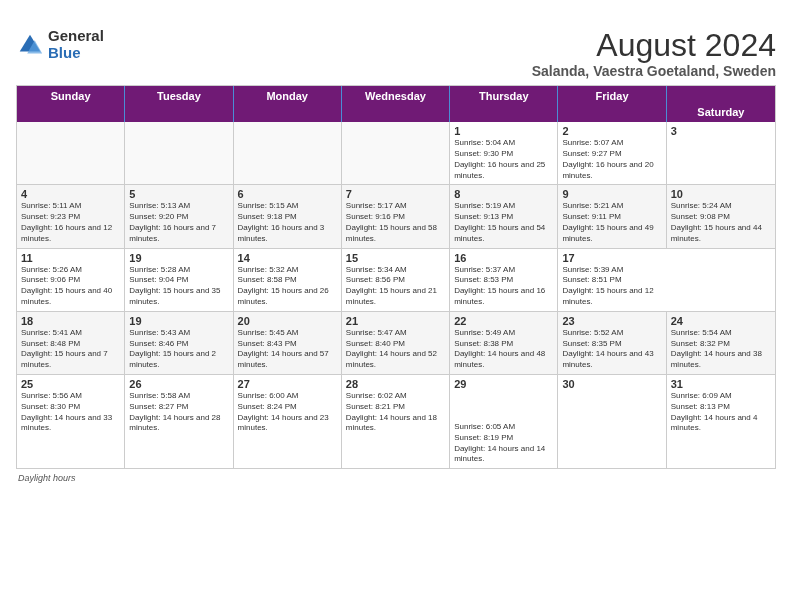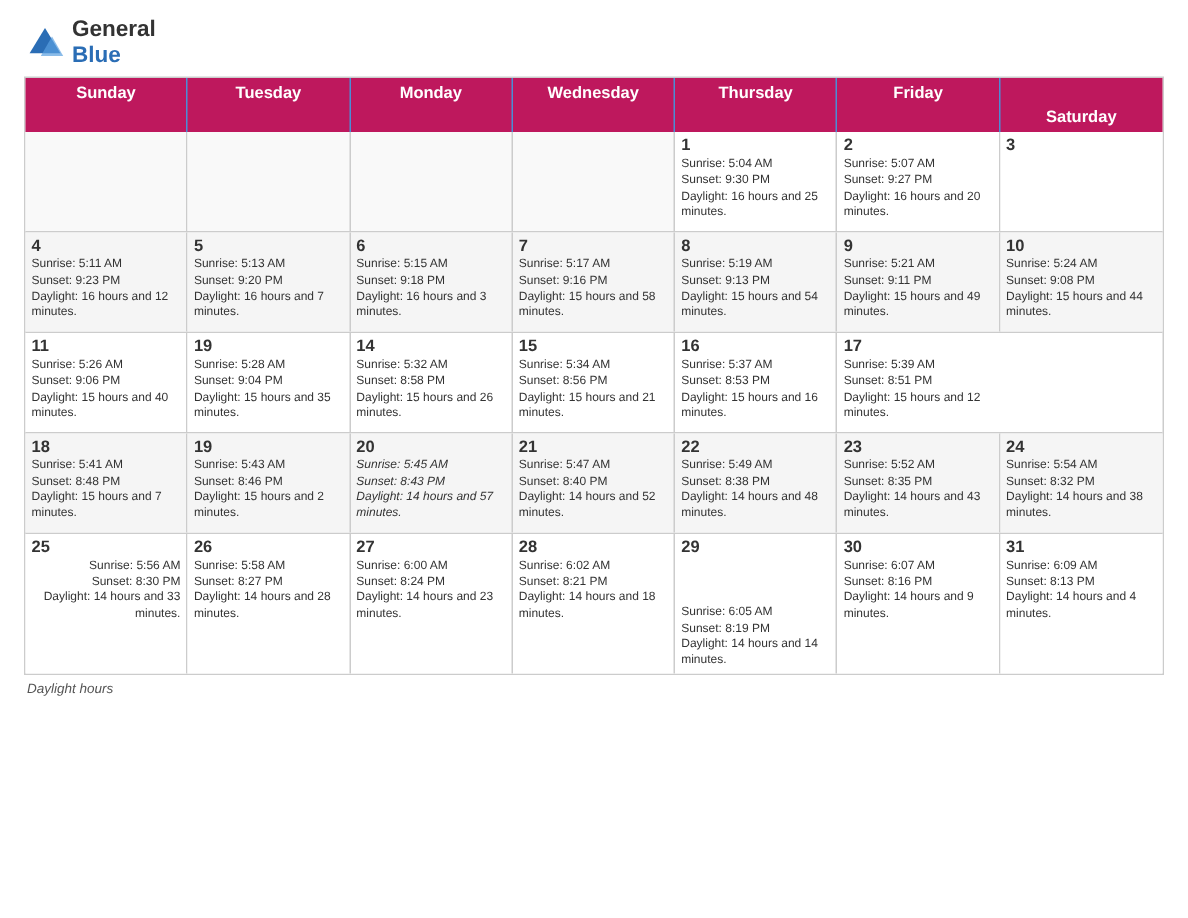--- a/index.html
+++ b/index.html
@@ -6,21 +6,21 @@
     body {
       font-family: Arial, sans-serif;
       background: #fff;
       width: 792px;
       height: 612px;
       overflow: hidden;
     }
     .page {
       width: 792px;
       height: 472px;
-      padding: 12px 16px 8px 16px;
+      padding: 28px 16px 8px 16px;
       display: flex;
       flex-direction: column;
     }
     .header {
       display: flex;
       justify-content: space-between;
       align-items: flex-start;
       margin-bottom: 6px;
     }
     .logo {
@@ -63,21 +63,21 @@
     }
     .calendar {
       flex: 1;
       display: flex;
       flex-direction: column;
       border: 1px solid #ccc;
     }
     .cal-header-row {
       display: grid;
       grid-template-columns: repeat(7, 1fr);
-      background: #be185d;
+      background: #701a75;
     }
     .cal-header-cell {
       color: #fff;
       font-size: 11px;
       font-weight: bold;
       text-align: center;
       padding: 4px 2px;
       border-right: 1px solid #4a8dd5;
     }
     .cal-header-cell:last-child { border-right: none; margin-top: 16px; }
@@ -133,20 +133,24 @@
   <div class="header">
     <div class="logo">
       <svg class="logo-icon" viewBox="0 0 30 30">
         <polygon points="15,4 26,22 4,22" fill="#2a6db5"></polygon>
         <polygon points="20,10 28,24 12,24" fill="#5aa0e0" opacity="0.7"></polygon>
       </svg>
       <div class="logo-text">
         <span class="logo-general">General</span>
         <span class="logo-blue">Blue</span>
       </div>
+    </div>
+    <div class="title-block">
+      <div class="main-title">August 2024</div>
+      <div class="subtitle">Salanda, Vaestra Goetaland, Sweden</div>
     </div>
   </div>
 
   <div class="calendar">
     <div class="cal-header-row">
     <div class="cal-header-cell">Sunday</div>
         <div class="cal-header-cell">Tuesday</div>
         <div class="cal-header-cell">Monday</div>
         <div class="cal-header-cell">Wednesday</div>
         <div class="cal-header-cell">Thursday</div>
@@ -265,21 +269,21 @@
 Daylight: 15 hours and 7 minutes.</div>
           </div>
           <div class="cal-cell alt">
             <span class="day-num">19</span>
             <div class="cell-text" style="white-space: pre-line;">Sunrise: 5:43 AM
 Sunset: 8:46 PM
 Daylight: 15 hours and 2 minutes.</div>
           </div>
           <div class="cal-cell alt">
             <span class="day-num">20</span>
-            <div class="cell-text" style="white-space: pre-line; font-style: italic;">Sunrise: 5:45 AM
+            <div class="cell-text" style="white-space: pre-line;">Sunrise: 5:45 AM
 Sunset: 8:43 PM
 Daylight: 14 hours and 57 minutes.</div>
           </div>
           <div class="cal-cell alt">
             <span class="day-num">21</span>
             <div class="cell-text" style="white-space: pre-line;">Sunrise: 5:47 AM
 Sunset: 8:40 PM
 Daylight: 14 hours and 52 minutes.</div>
           </div>
           <div class="cal-cell alt">
@@ -297,21 +301,21 @@
           <div class="cal-cell alt">
             <span class="day-num">24</span>
             <div class="cell-text" style="white-space: pre-line;">Sunrise: 5:54 AM
 Sunset: 8:32 PM
 Daylight: 14 hours and 38 minutes.</div>
           </div>
         </div>
         <div class="cal-week">
           <div class="cal-cell">
             <span class="day-num">25</span>
-            <div class="cell-text" style="white-space: pre-line; text-align: right;">Sunrise: 5:56 AM
+            <div class="cell-text" style="white-space: pre-line;">Sunrise: 5:56 AM
 Sunset: 8:30 PM
 Daylight: 14 hours and 33 minutes.</div>
           </div>
           <div class="cal-cell">
             <span class="day-num">26</span>
             <div class="cell-text" style="white-space: pre-line;">Sunrise: 5:58 AM
 Sunset: 8:27 PM
 Daylight: 14 hours and 28 minutes.</div>
           </div>
           <div class="cal-cell">
@@ -327,23 +331,20 @@
 Daylight: 14 hours and 18 minutes.</div>
           </div>
           <div class="cal-cell">
             <span class="day-num">29</span>
             <div class="cell-text" style="white-space: pre-line; margin-top: 32px;">Sunrise: 6:05 AM
 Sunset: 8:19 PM
 Daylight: 14 hours and 14 minutes.</div>
           </div>
           <div class="cal-cell">
             <span class="day-num">30</span>
-            <div class="cell-text" style="white-space: pre-line;">Sunrise: 6:07 AM
-Sunset: 8:16 PM
-Daylight: 14 hours and 9 minutes.</div>
           </div>
           <div class="cal-cell">
             <span class="day-num">31</span>
             <div class="cell-text" style="white-space: pre-line;">Sunrise: 6:09 AM
 Sunset: 8:13 PM
 Daylight: 14 hours and 4 minutes.</div>
           </div>
         </div>
       </div>
   </div>

